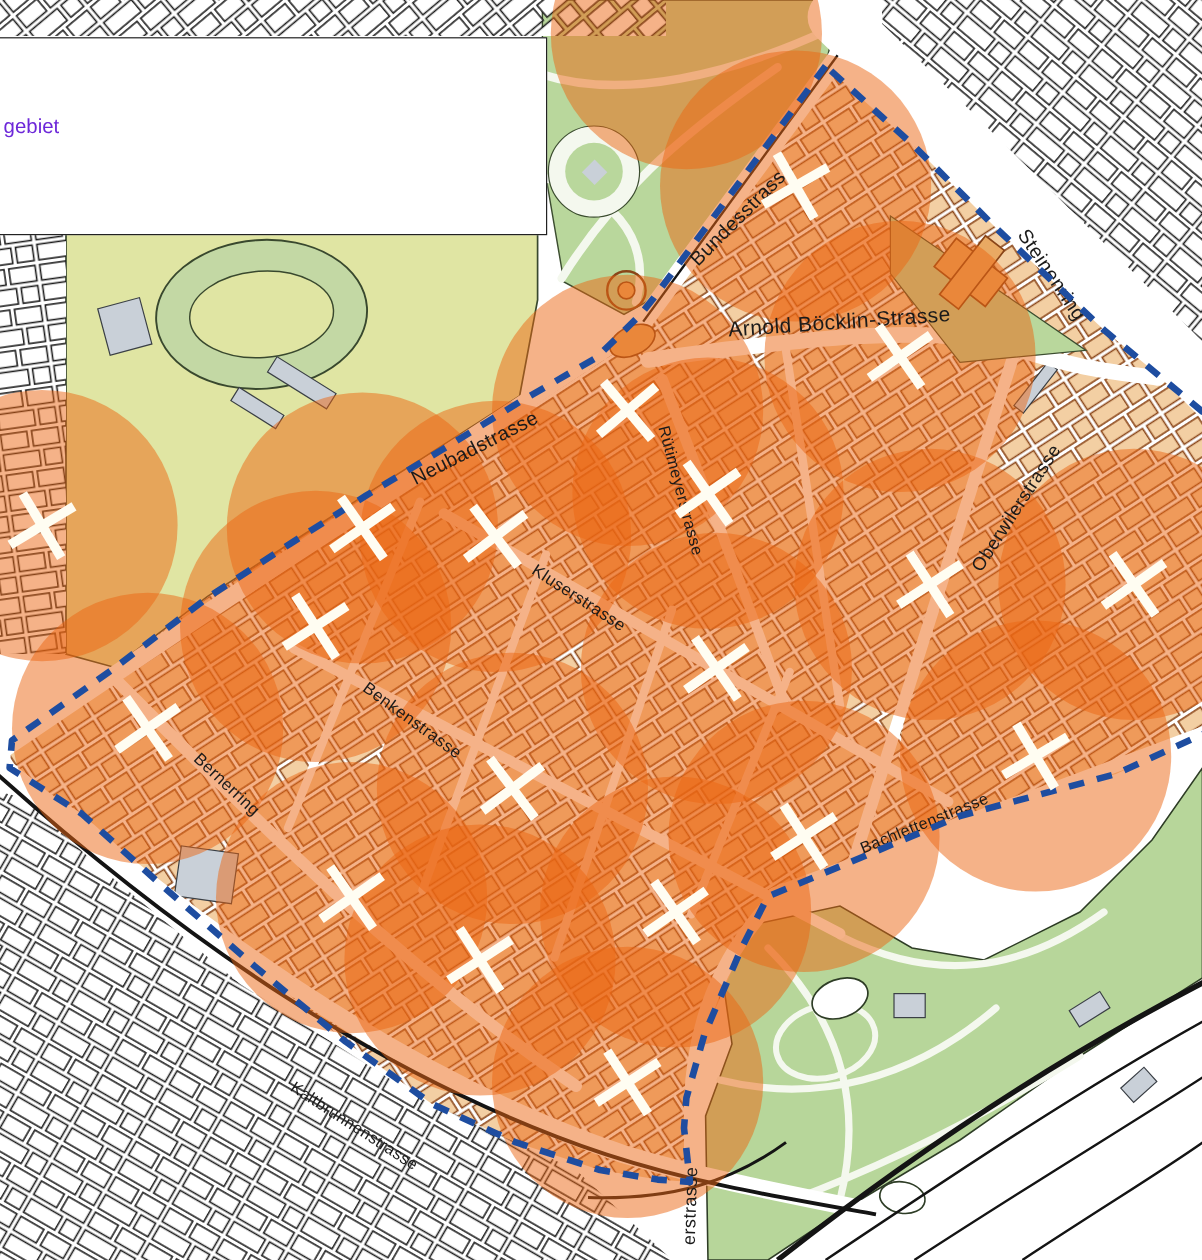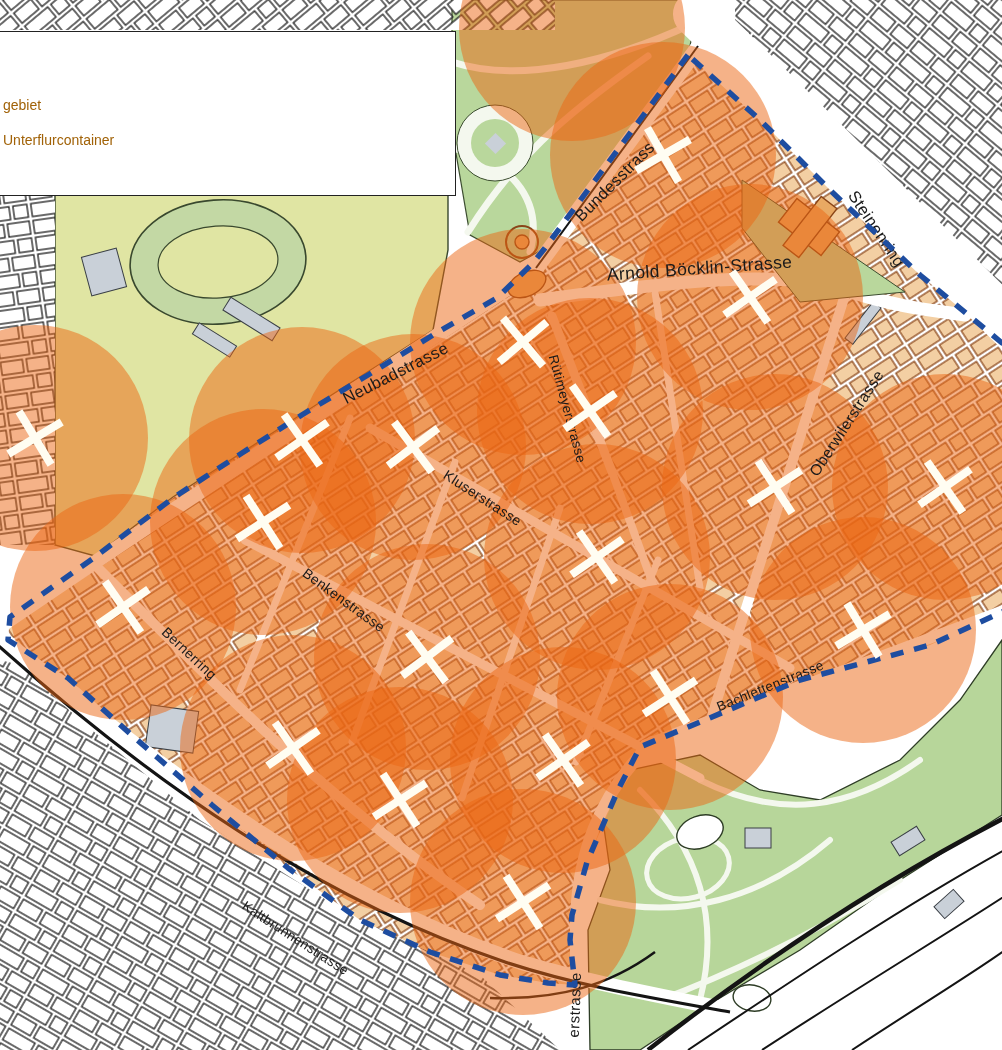--- a/index.html
+++ b/index.html
@@ -2,21 +2,21 @@
 <html><head>
 <meta charset="utf-8">
 <style>
   html,body{margin:0;padding:0;background:#fff;}
   #stage{position:relative;width:1002px;height:1050px;overflow:hidden;
          font-family:"Liberation Sans",sans-serif;}
   #map{position:absolute;left:0;top:0;}
   #legend{position:absolute;left:-14px;top:31px;width:470px;height:165px;
           background:#fff;border:1.6px solid #222;box-sizing:border-box;
           padding:56px 0 0 16px;}
-  #legend .lg-line{font-size:14px;color:#a16207;line-height:35px;white-space:nowrap;}
+  #legend .lg-line{font-size:17px;color:#6d28d9;line-height:35px;white-space:nowrap;}
   text.slabel{fill:#1a1a1a;letter-spacing:.4px;}
 </style>
 </head>
 <body>
 
 <div id="stage">
   <svg id="map" xmlns="http://www.w3.org/2000/svg" width="1002" height="1050" viewBox="0 0 1002 1050">
       <defs>
         <pattern id="pz" width="52" height="34" patternUnits="userSpaceOnUse" patternTransform="rotate(-33)">
           <rect x="2" y="2" width="30" height="13" fill="#f3cfa3" stroke="#8a4518" stroke-width="1.3"></rect>
@@ -219,15 +219,14 @@
         <line x1="-22" y1="-22" x2="22" y2="22" stroke="#fffdf2" stroke-width="8"></line>
         <line x1="-22" y1="22" x2="22" y2="-22" stroke="#fffdf2" stroke-width="8"></line>
       </g>
       <g transform="translate(523 902) rotate(12)">
         <line x1="-22" y1="-22" x2="22" y2="22" stroke="#fffdf2" stroke-width="8"></line>
         <line x1="-22" y1="22" x2="22" y2="-22" stroke="#fffdf2" stroke-width="8"></line>
       </g>
     </svg>
   <div id="legend">
     <div class="lg-line">gebiet</div>
-    <div class="lg-line">Unterflurcontainer</div>
   </div>
 </div>
 
 </body></html>

